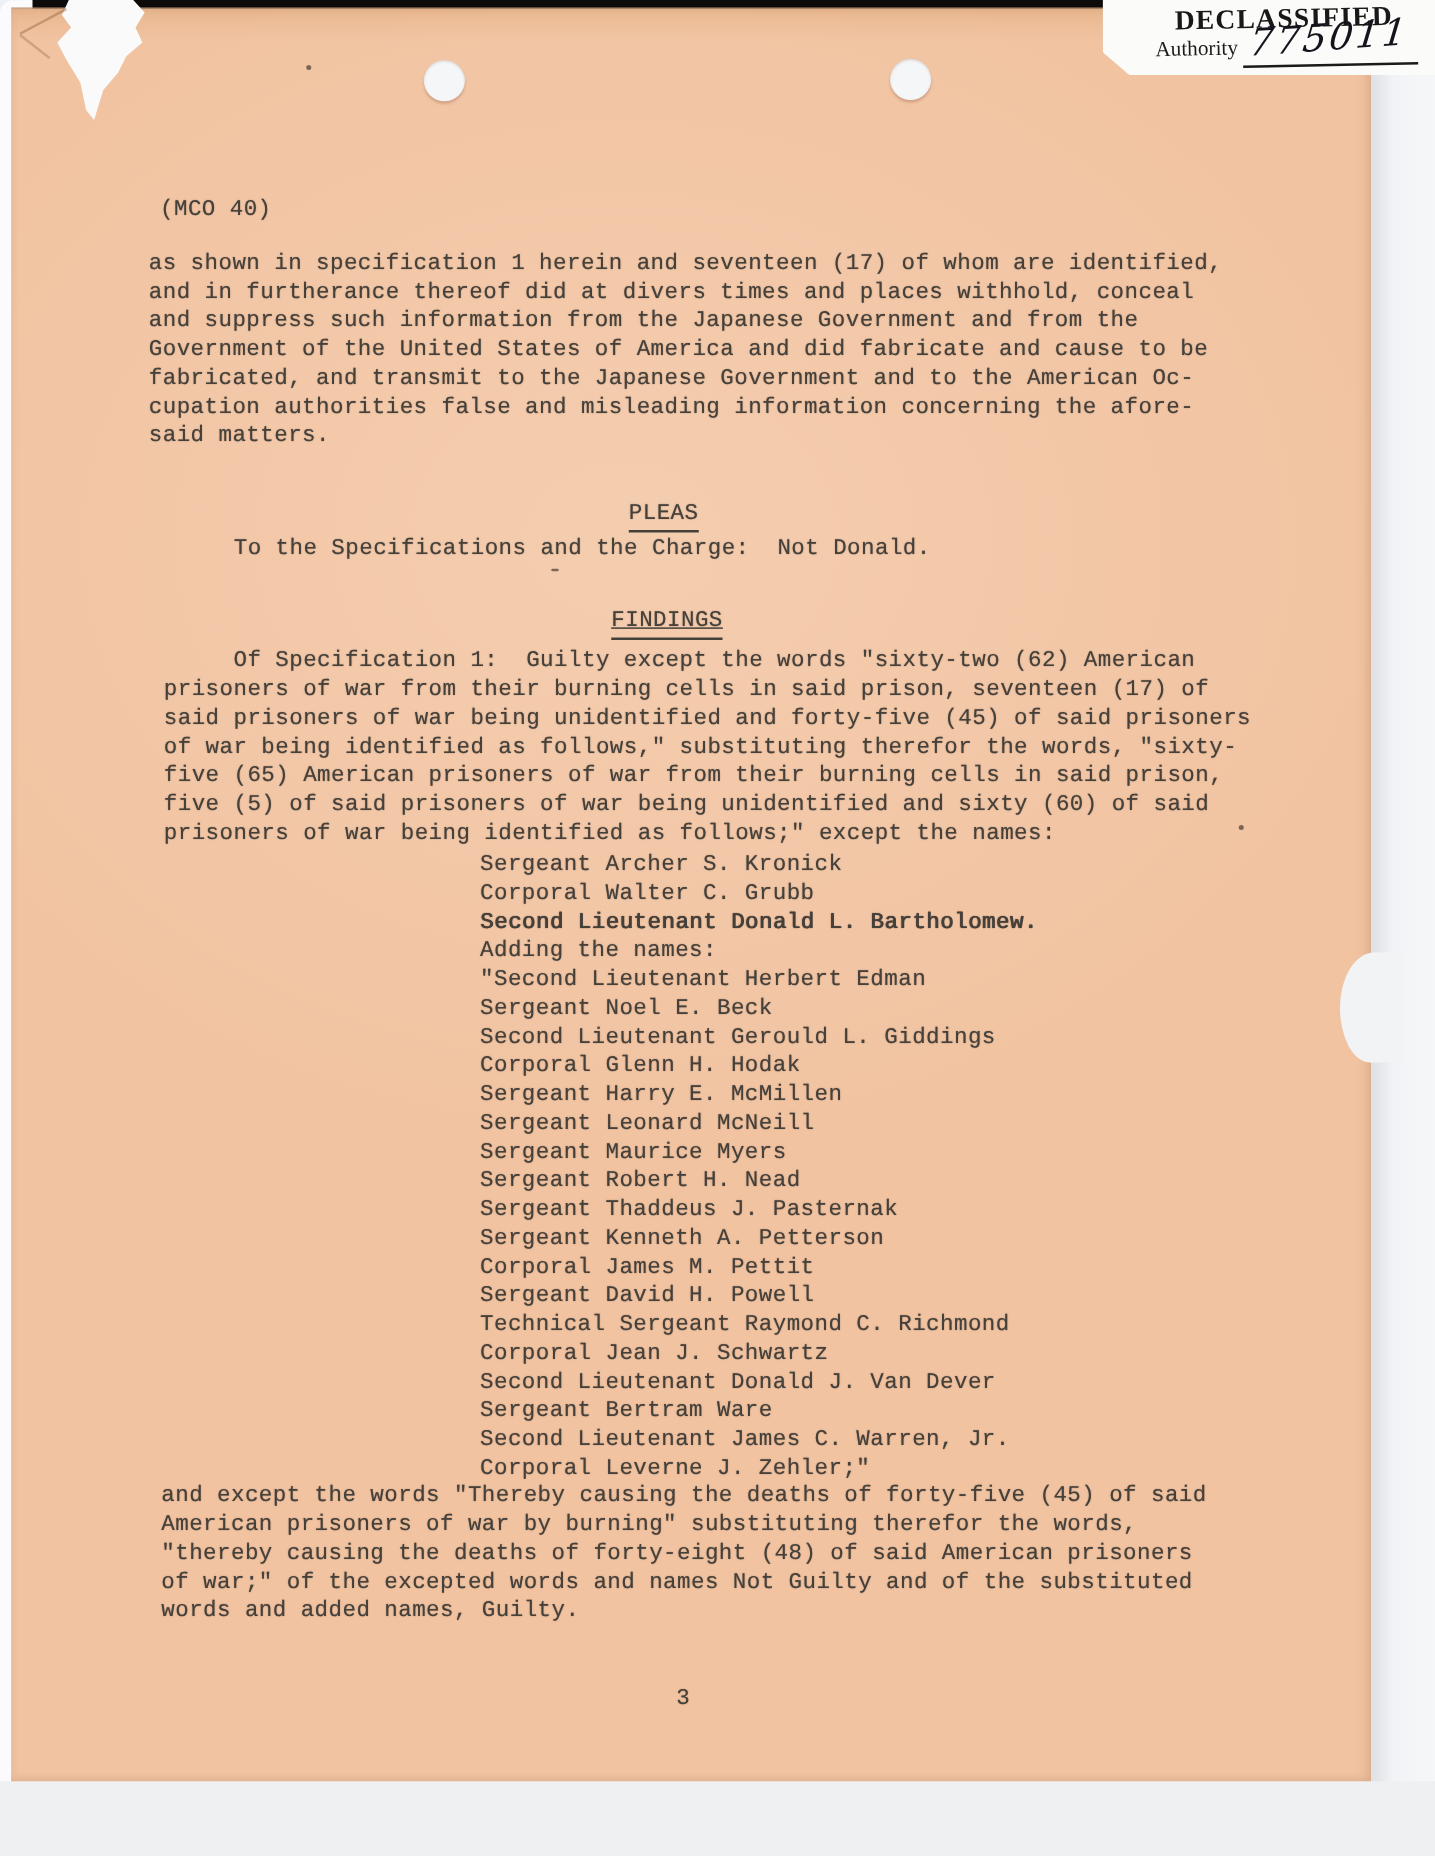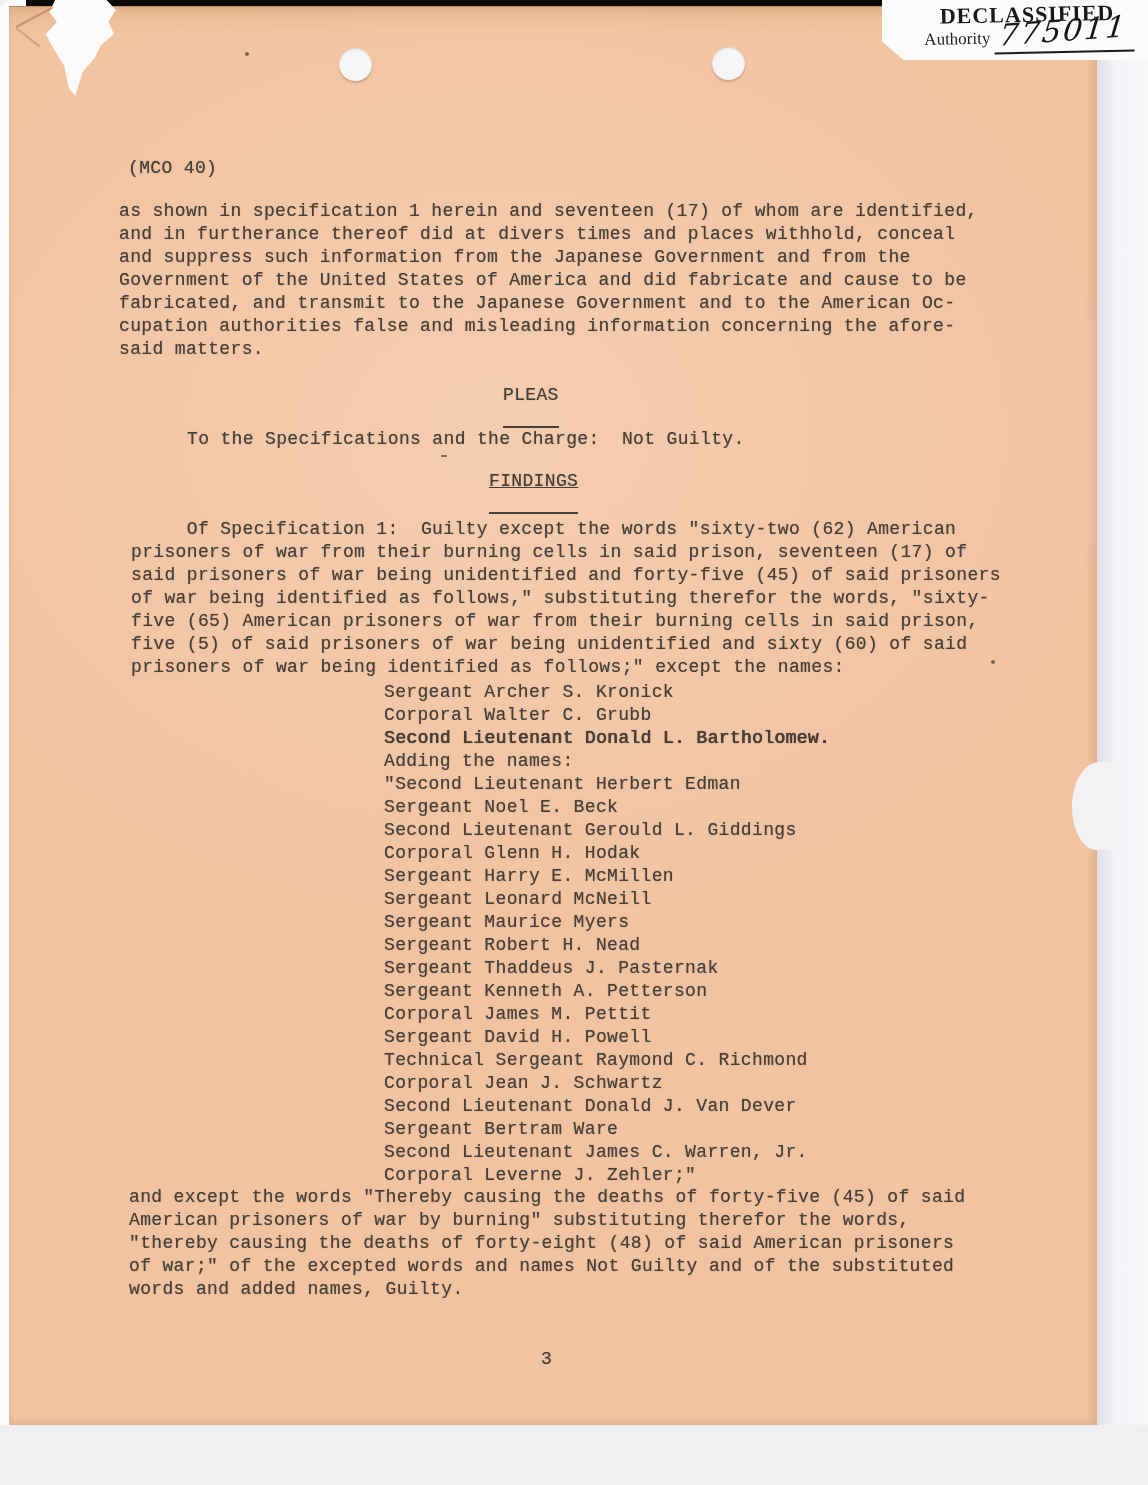--- a/index.html
+++ b/index.html
@@ -55,21 +55,21 @@
     font-family:"DejaVu Serif", serif;font-style:italic;font-size:30px;color:#14141c;
     transform:skewX(-10deg) rotate(-3deg);letter-spacing:2px;
   }
   
   .tw{position:absolute;color:#46403a;font-size:18px;line-height:23px;letter-spacing:.35px;
       text-shadow:0 0 1px rgba(70,58,48,.6);white-space:pre;}
   .tline{white-space:pre;}
   .tline.heavy{font-weight:normal;text-shadow:.6px 0 0 currentColor,0 0 1px rgba(60,48,40,.9);}
   .doc-ref{left:128px;top:157px;}
   .para1{left:119px;top:200px;}
-  .heading{font-size:18px;padding-bottom:19px;border-bottom:2.5px solid #46403a;}
+  .heading{font-size:18px;padding-bottom:1px;border-bottom:2.5px solid #46403a;margin-top:16px;}
   .pleas-heading{left:503px;top:384px;}
   .pleas-statement{left:187px;top:428px;}
   .findings-heading{left:489px;top:470px;text-decoration:underline;}
   .findings-para{left:131px;top:518px;}
   .names-list{left:384px;top:681px;}
   .closing-para{left:129px;top:1186px;}
   .page-number{left:541px;top:1348px;}
 </style>
 </head>
 <body>
@@ -101,21 +101,21 @@
       <span class="stamp-auth-value">775011</span>
     </div>
   </div>
 </div>
 
 <div class="tw doc-ref">(MCO 40)</div>
 
 <div class="tw para1"><div class="tline">as shown in specification 1 herein and seventeen (17) of whom are identified,</div><div class="tline">and in furtherance thereof did at divers times and places withhold, conceal</div><div class="tline">and suppress such information from the Japanese Government and from the</div><div class="tline">Government of the United States of America and did fabricate and cause to be</div><div class="tline">fabricated, and transmit to the Japanese Government and to the American Oc-</div><div class="tline">cupation authorities false and misleading information concerning the afore-</div><div class="tline">said matters.</div></div>
 
 <div class="tw heading pleas-heading">PLEAS</div>
-<div class="tw pleas-statement">To the Specifications and the Charge:  Not Guilty.</div>
+<div class="tw pleas-statement">To the Specifications and the Charge:  Not Donald.</div>
 
 <div class="tw heading findings-heading">FINDINGS</div>
 <div class="tw findings-para"><div class="tline">     Of Specification 1:  Guilty except the words "sixty-two (62) American</div><div class="tline">prisoners of war from their burning cells in said prison, seventeen (17) of</div><div class="tline">said prisoners of war being unidentified and forty-five (45) of said prisoners</div><div class="tline">of war being identified as follows," substituting therefor the words, "sixty-</div><div class="tline">five (65) American prisoners of war from their burning cells in said prison,</div><div class="tline">five (5) of said prisoners of war being unidentified and sixty (60) of said</div><div class="tline">prisoners of war being identified as follows;" except the names:</div></div>
 
 <div class="tw names-list"><div class="tline">Sergeant Archer S. Kronick</div><div class="tline">Corporal Walter C. Grubb</div><div class="tline heavy">Second Lieutenant Donald L. Bartholomew.</div><div class="tline">Adding the names:</div><div class="tline">"Second Lieutenant Herbert Edman</div><div class="tline">Sergeant Noel E. Beck</div><div class="tline">Second Lieutenant Gerould L. Giddings</div><div class="tline">Corporal Glenn H. Hodak</div><div class="tline">Sergeant Harry E. McMillen</div><div class="tline">Sergeant Leonard McNeill</div><div class="tline">Sergeant Maurice Myers</div><div class="tline">Sergeant Robert H. Nead</div><div class="tline">Sergeant Thaddeus J. Pasternak</div><div class="tline">Sergeant Kenneth A. Petterson</div><div class="tline">Corporal James M. Pettit</div><div class="tline">Sergeant David H. Powell</div><div class="tline">Technical Sergeant Raymond C. Richmond</div><div class="tline">Corporal Jean J. Schwartz</div><div class="tline">Second Lieutenant Donald J. Van Dever</div><div class="tline">Sergeant Bertram Ware</div><div class="tline">Second Lieutenant James C. Warren, Jr.</div><div class="tline">Corporal Leverne J. Zehler;"</div></div>
 
 <div class="tw closing-para"><div class="tline">and except the words "Thereby causing the deaths of forty-five (45) of said</div><div class="tline">American prisoners of war by burning" substituting therefor the words,</div><div class="tline">"thereby causing the deaths of forty-eight (48) of said American prisoners</div><div class="tline">of war;" of the excepted words and names Not Guilty and of the substituted</div><div class="tline">words and added names, Guilty.</div></div>
 
 <div class="tw page-number">3</div>
 

